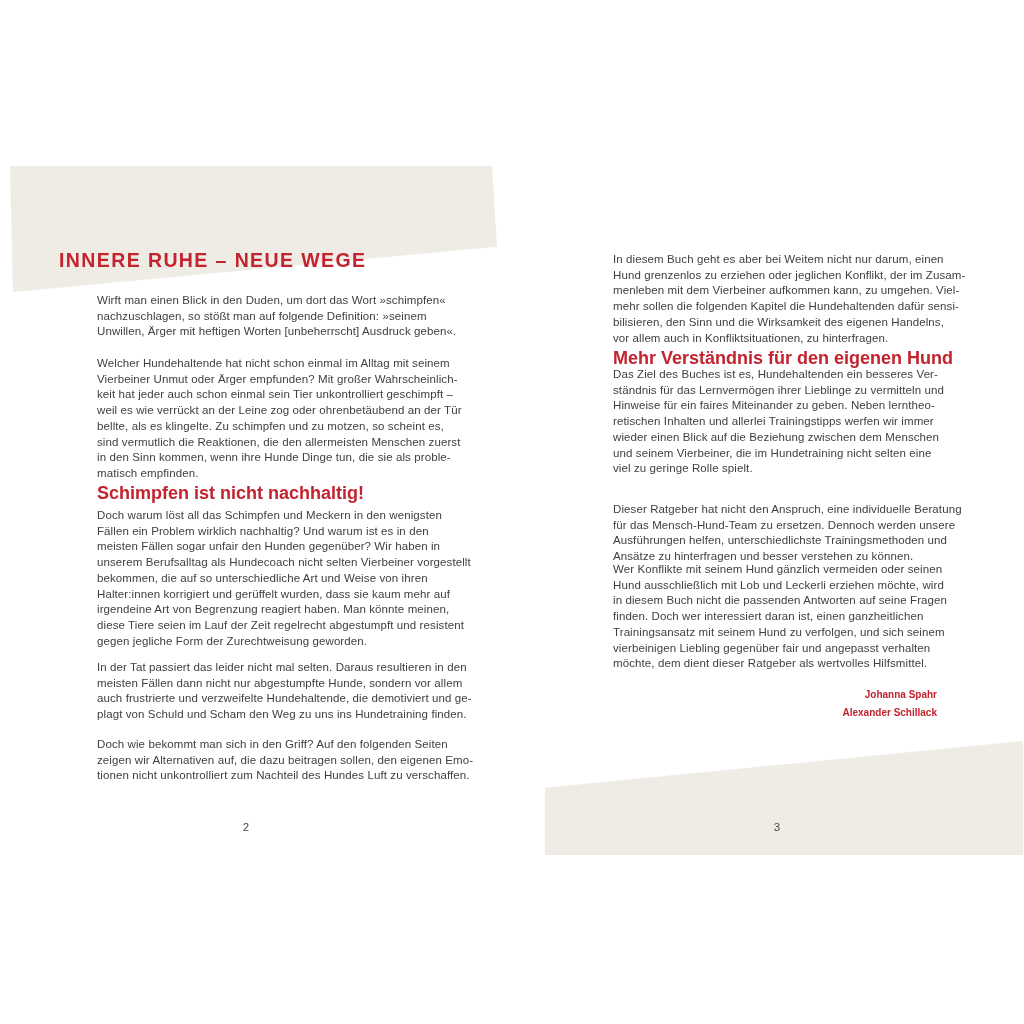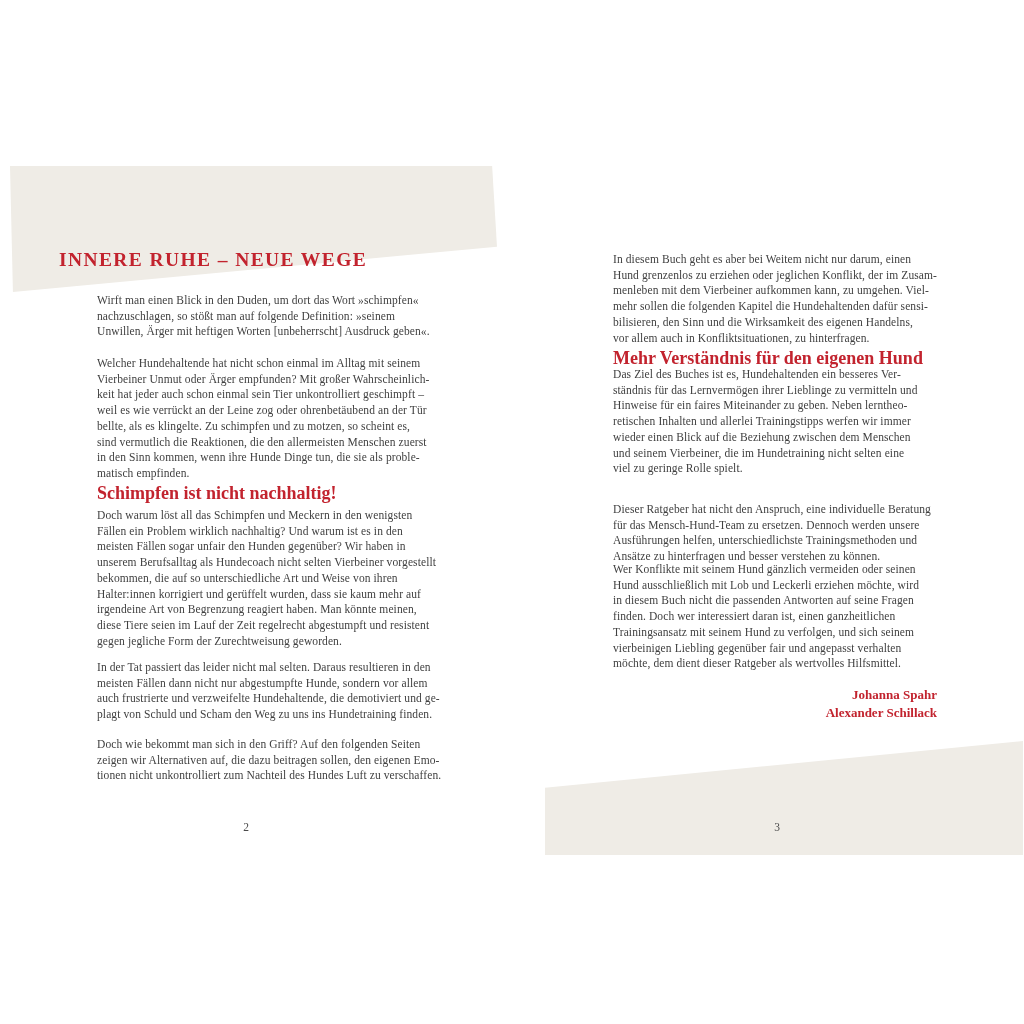--- a/index.html
+++ b/index.html
@@ -8,21 +8,21 @@
     --body-text: #404040;
     --pagenum: #4a4a4a;
   }
   * { margin: 0; padding: 0; box-sizing: border-box; }
   html, body {
     width: 1024px; height: 1024px;
     background: #ffffff;
     overflow: hidden;
     font-family: "Liberation Sans", sans-serif;
   }
-  .spread { position: relative; width: 1024px; height: 1024px; font-family: Liberation Serif, serif; }
+  .spread { position: relative; width: 1024px; height: 1024px; }
 
   .shape {
     position: absolute;
     background: var(--beige);
   }
   .shape-chapter {
     left: 10px; top: 166px; width: 487px; height: 126px;
     clip-path: polygon(0% 0%, 99% 0%, 100% 64%, 0.6% 100%);
   }
   .shape-footer {
@@ -55,21 +55,21 @@
     position: absolute;
     font-size: 18px;
     font-weight: bold;
     color: var(--accent);
     white-space: pre;
   }
 
   .signature {
     position: absolute;
     left: 613px; top: 686px; width: 324px;
-    font-size: 13px;
+    font-size: 10px;
     line-height: 17.5px;
     font-weight: bold;
     color: var(--accent);
     text-align: right;
     white-space: pre;
   }
 
   .page-number {
     position: absolute;
     top: 821px;

